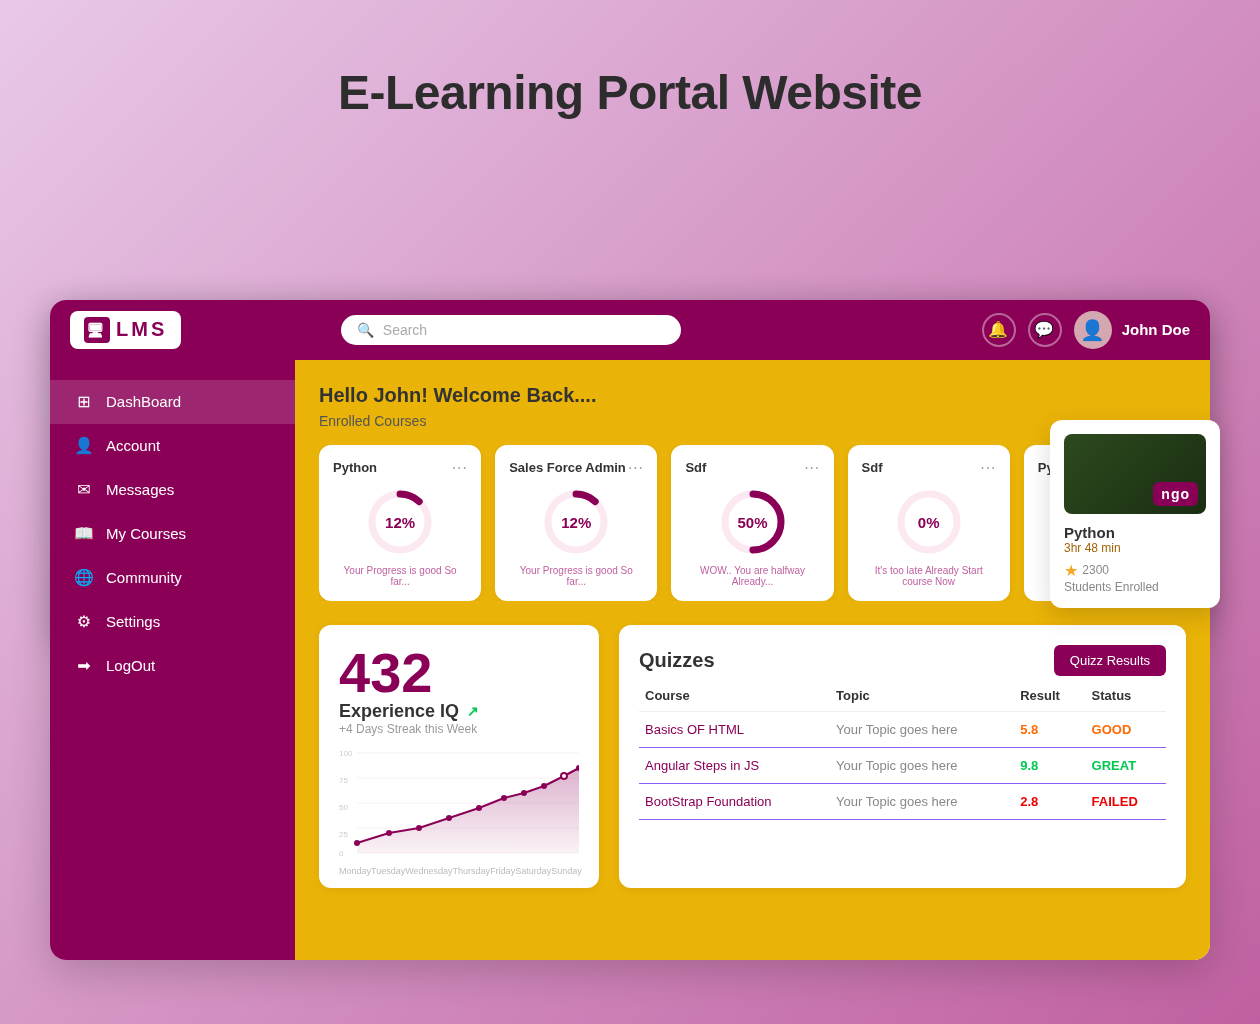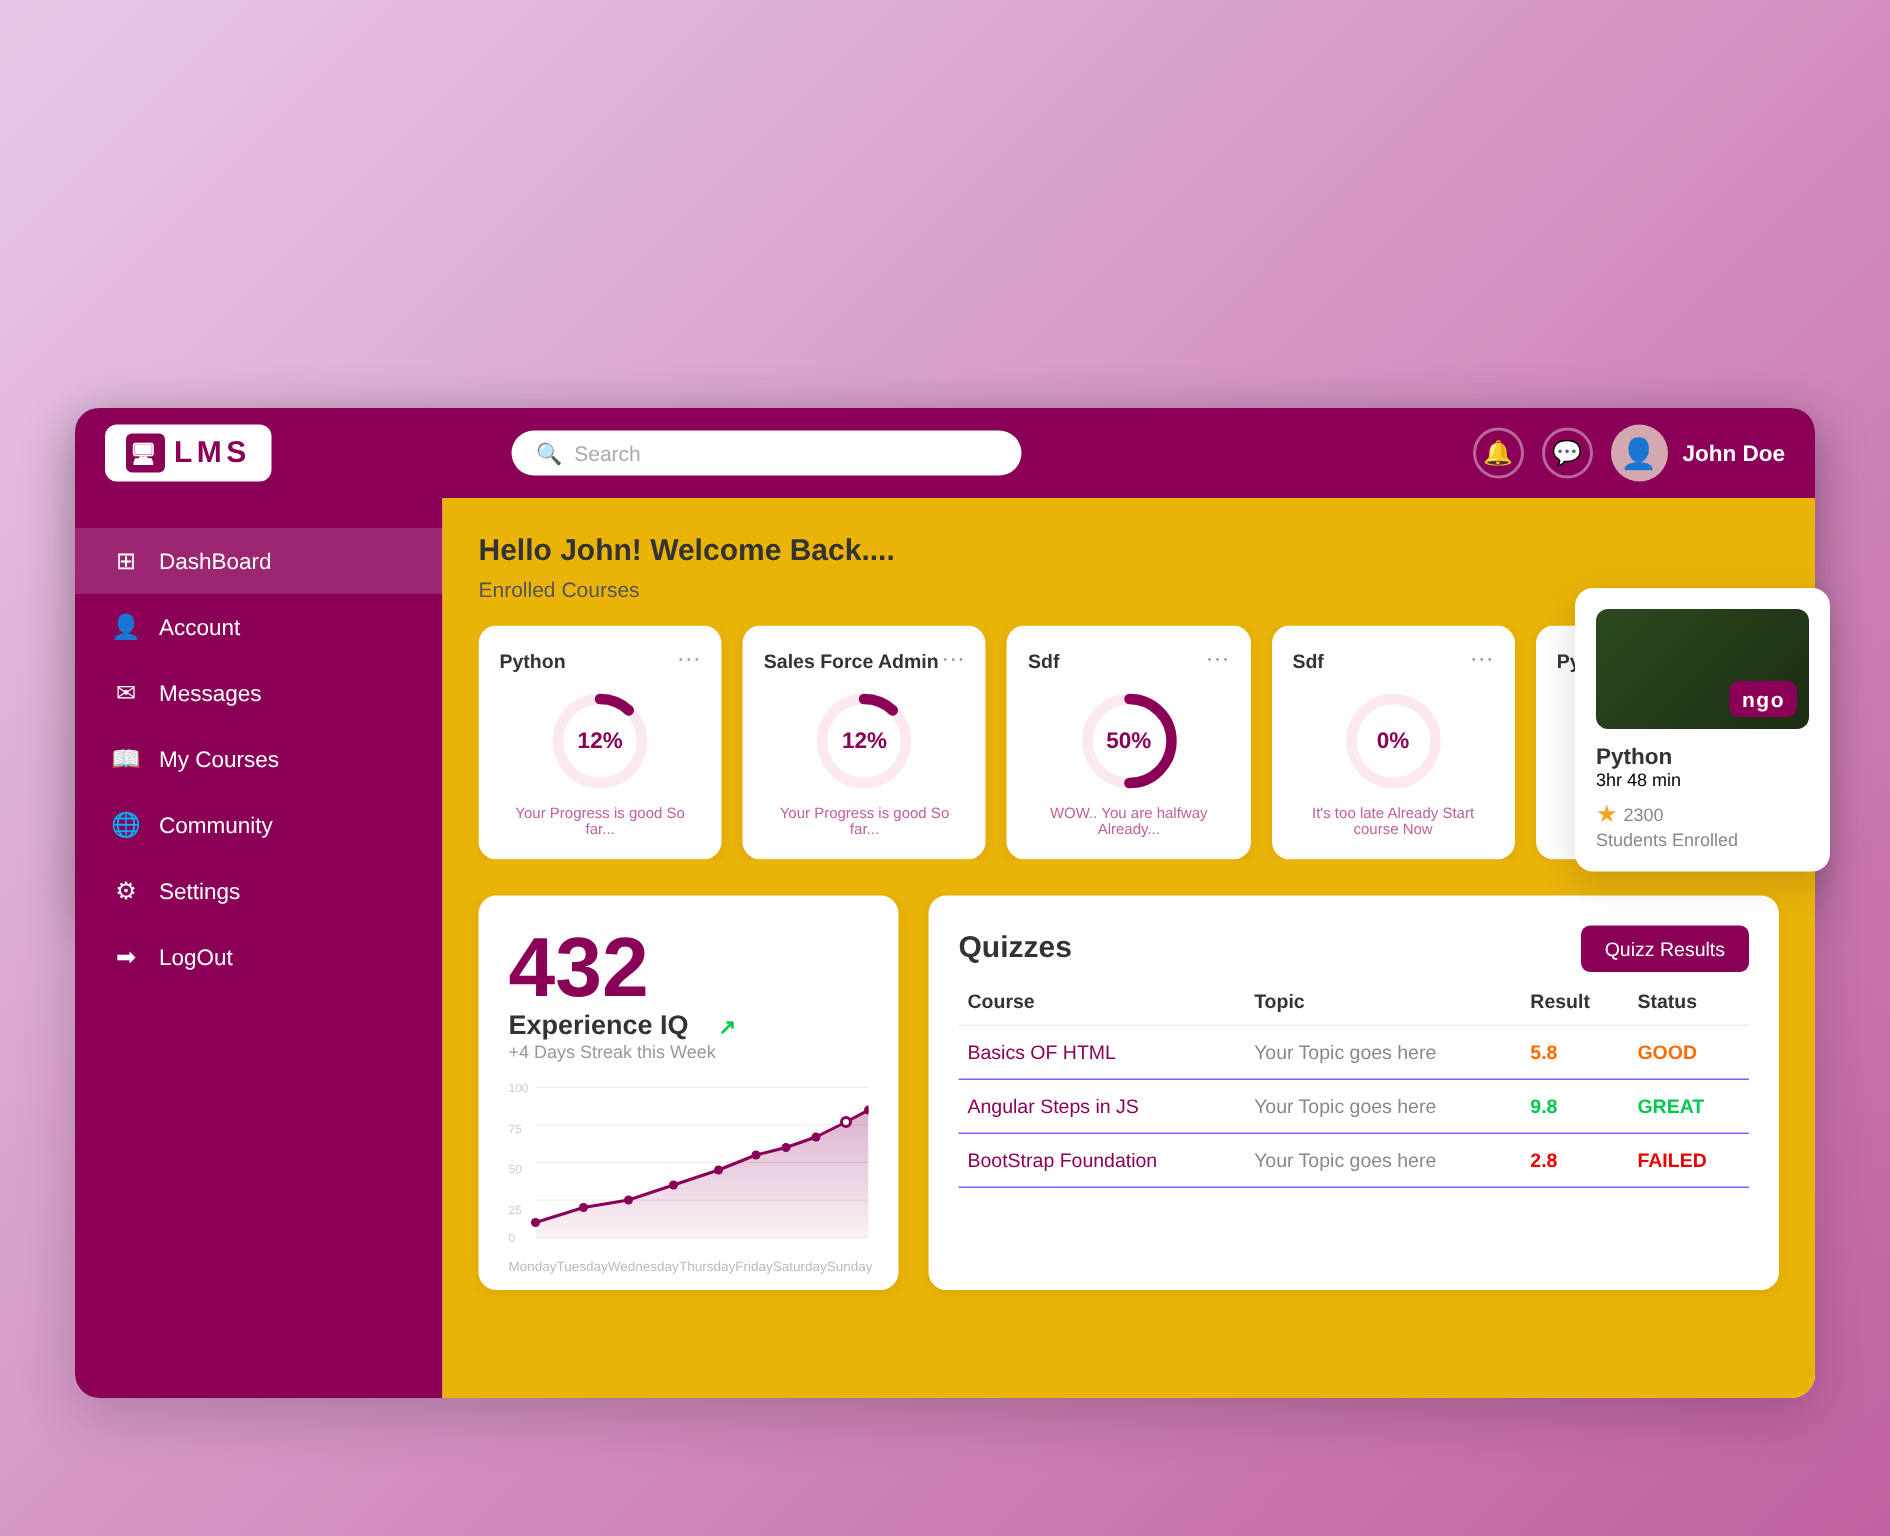--- a/index.html
+++ b/index.html
@@ -373,21 +373,21 @@
       font-weight: 800;
       color: #8b0057;
       line-height: 1;
     }
     .exp-label {
       font-size: 18px;
       font-weight: 600;
       color: #333;
       display: flex;
       align-items: center;
-      gap: 20px;
+      gap: 8px;
     }
     .exp-trend { color: #00c851; font-size: 14px; }
     .exp-streak {
       font-size: 12px;
       color: #999;
       margin-bottom: 12px;
     }
     .chart-area {
       width: 100%;
       height: 120px;
@@ -479,32 +479,33 @@
       width: 100%; height: 80px;
       background: #2d4a1e;
       border-radius: 8px;
       margin-bottom: 10px;
       display: flex; align-items: center; justify-content: center;
       font-size: 28px; color: #f0f0f0;
       position: relative;
       overflow: hidden;
     }
     .python-card-title { font-size: 15px; font-weight: 700; color: #333; }
-    .python-card-duration { font-size: 12px; color: #000000; margin-bottom: 6px; }
+    .python-card-duration { font-size: 12px; color: #a16207; margin-bottom: 6px; }
     .python-card-students { font-size: 12px; color: #888; }
     .stars-row { display: flex; align-items: center; gap: 4px; }
 
     
     .chart-svg { width: 100%; height: 110px; }
   </style>
 </head>
 <body>
 
 <div class="page-wrapper">
 
+  <h1 class="page-title">E-Learning Portal Website</h1>
 
   <div style="position: relative;">
 
     <div class="back-window" style="border-radius:16px; box-shadow: 0 8px 30px rgba(0,0,0,0.2);">
 
       <div class="back-header">
         <div class="back-logo">
           <div class="back-logo-icon">🖥</div>
           <span>LMS</span>
         </div>

